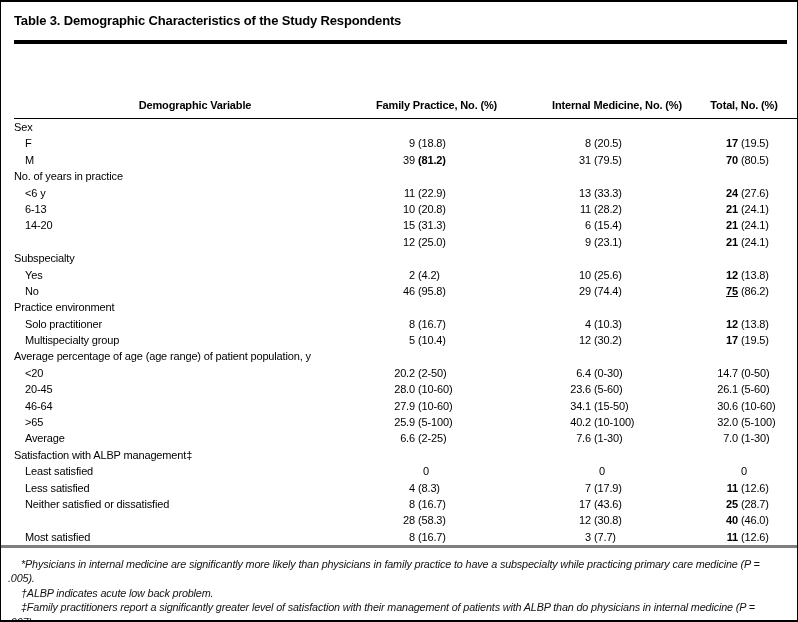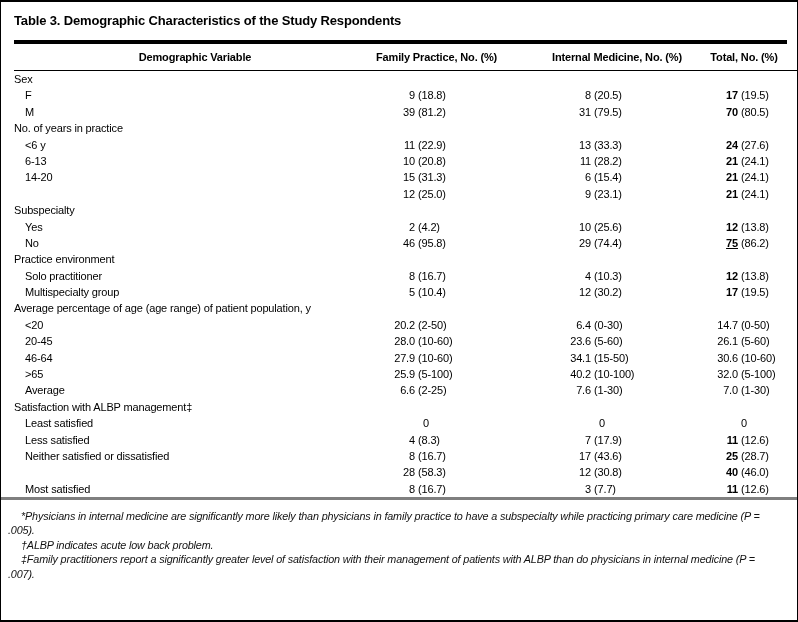--- a/index.html
+++ b/index.html
@@ -23,20 +23,21 @@
   }
   .thick-rule{
     margin:11px 10px 0 13px;
     height:4px;background:#000;
   }
   .tgrid{
     display:grid;
     grid-template-columns:362px 39px 3px 58px 76px 39px 3px 58px 47px 39px 3px 48px;
     margin-left:13px;
     font-size:11px;
+    margin-top:48px;
   }
   .headrow{
     height:26px;
     align-items:center;
     border-bottom:1.5px solid #000;
     font-weight:bold;
   }
   .headrow .hc{white-space:nowrap;text-align:center;}
   .h-label{grid-column:1;text-align:left;}
   .h-fp{grid-column:2 / span 3;}
@@ -87,21 +88,21 @@
         <div class="num" style="grid-column: 2;">9</div>
         <div class="rng" style="grid-column: 4;">(18.8)</div>
         <div class="num" style="grid-column: 6;">8</div>
         <div class="rng" style="grid-column: 8;">(20.5)</div>
         <div class="num b" style="grid-column: 10;">17</div>
         <div class="rng" style="grid-column: 12;">(19.5)</div>
       </div>
       <div class="row">
         <div class="lab ind">M</div>
         <div class="num" style="grid-column: 2;">39</div>
-        <div class="rng" style="grid-column: 4;">(81.2)</div>
+        <div class="rng" style="grid-column: 4; font-weight: bold;">(81.2)</div>
         <div class="num" style="grid-column: 6;">31</div>
         <div class="rng" style="grid-column: 8;">(79.5)</div>
         <div class="num b" style="grid-column: 10;">70</div>
         <div class="rng" style="grid-column: 12;">(80.5)</div>
       </div>
       <div class="row group">
         <div class="lab">No. of years in practice</div>
       </div>
       <div class="row">
         <div class="lab ind">&lt;6 y</div>

